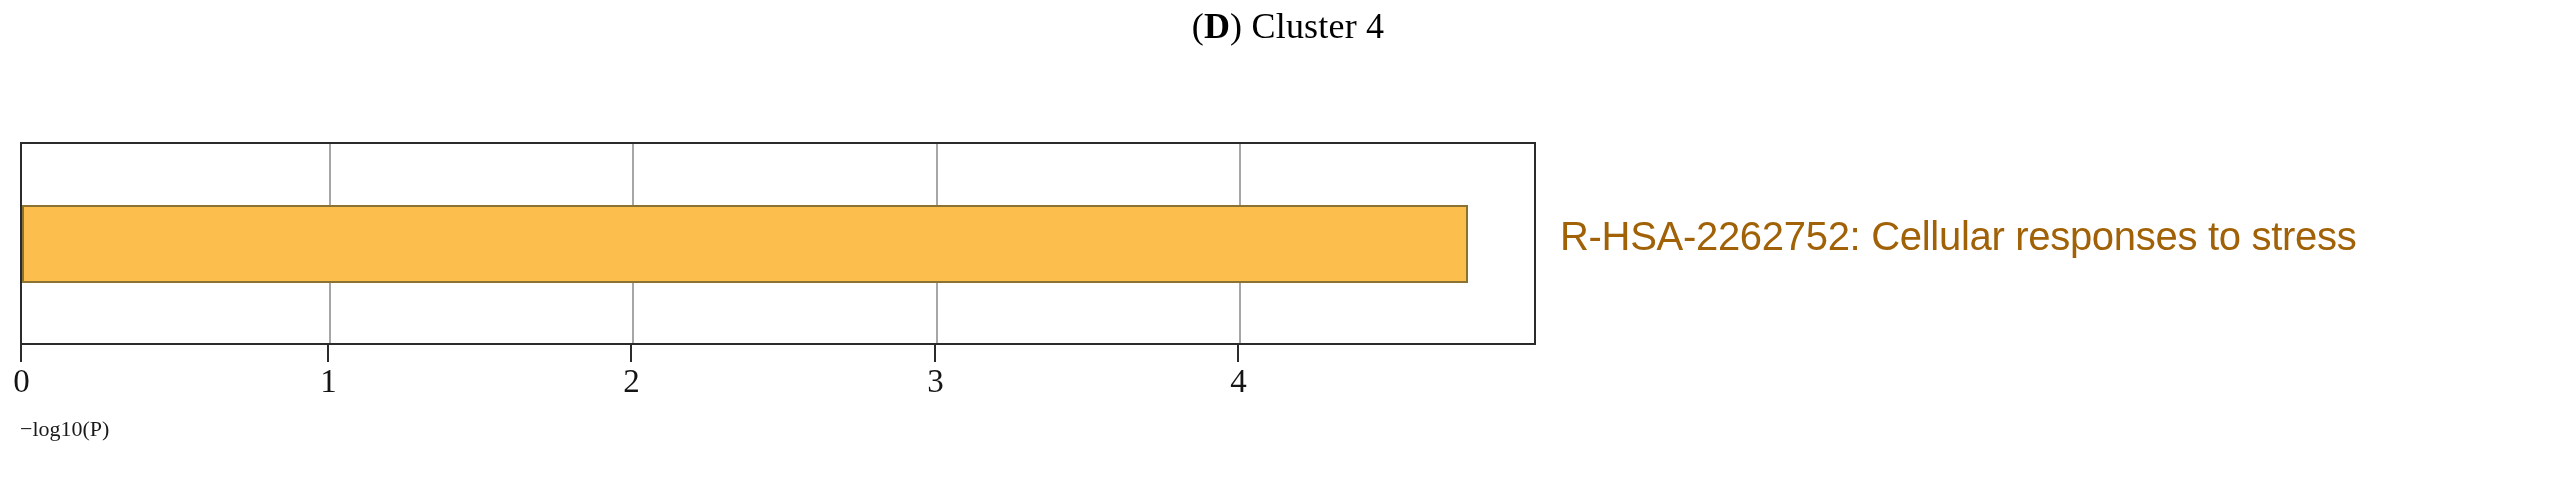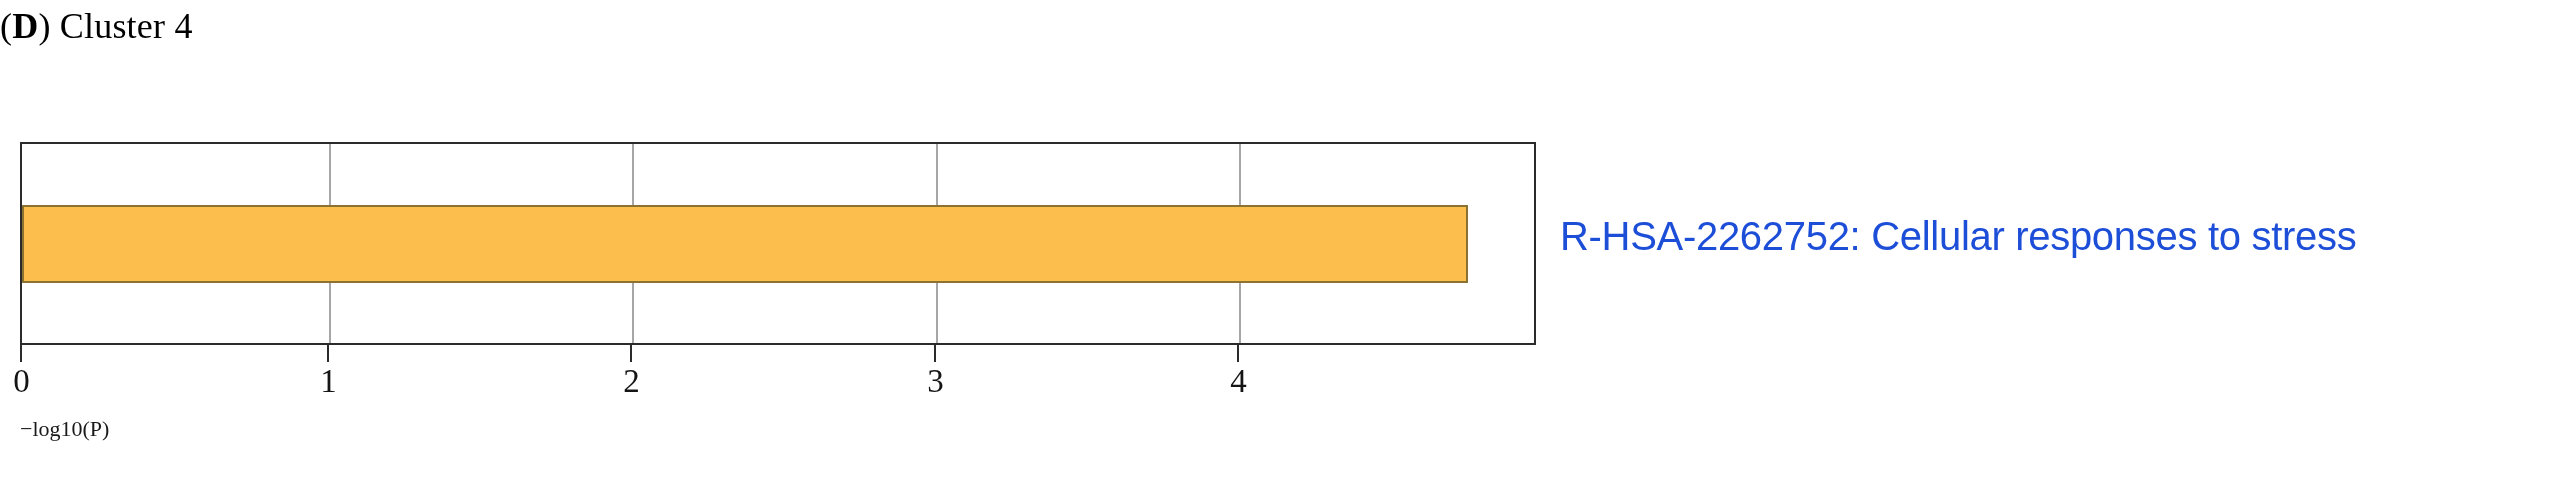--- a/index.html
+++ b/index.html
@@ -15,20 +15,21 @@
     overflow: hidden;
     font-family: "Liberation Sans", sans-serif;
   }
 
   
   #chart-title {
     position: absolute;
     left: 0;
     top: 4.7px;
     width: 2576px;
+    text-align: center;
     font-family: "Liberation Serif", serif;
     font-size: 36px;
     color: #000000;
     white-space: pre;
     letter-spacing: 0.2px;
   }
   #chart-title .panel-letter {
     font-weight: bold;
   }
 
@@ -94,21 +95,21 @@
     white-space: pre;
   }
 
   
   #category-label {
     position: absolute;
     left: 1560px;
     top: 214px;
     font-family: "Liberation Sans", sans-serif;
     font-size: 40px;
-    color: #1d4ed8;
+    color: #a16207;
     white-space: pre;
     letter-spacing: -0.3px;
   }
 </style>
 </head>
 <body>
 
 <div id="page">
 
   <div id="chart-title"><span class="title-open">(</span><span class="panel-letter">D</span><span class="title-close">) </span><span class="title-text">Cluster 4</span></div>

